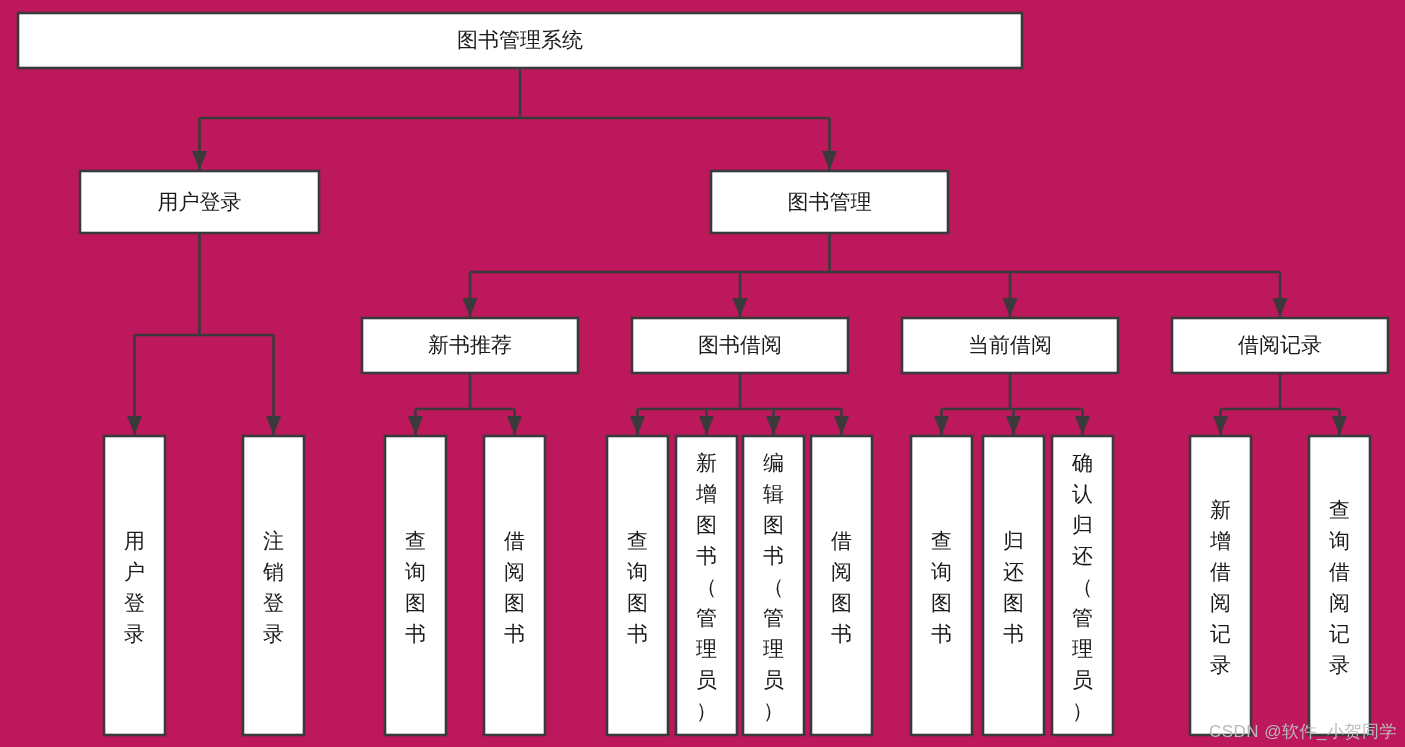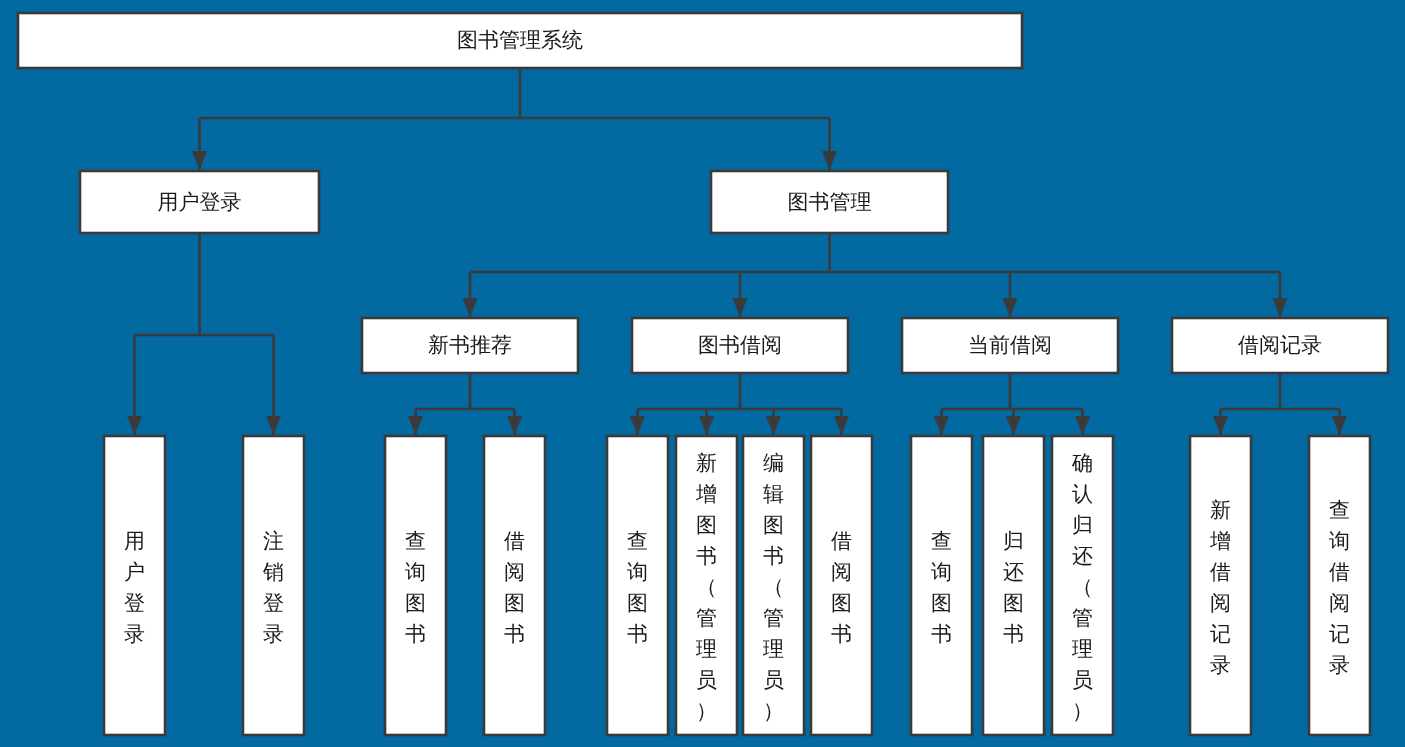--- a/index.html
+++ b/index.html
@@ -8,21 +8,21 @@
     padding: 0;
     background: #ffffff;
   }
   body {
     font-family: "Liberation Sans", "DejaVu Sans", sans-serif;
   }
   #diagram-root {
     position: relative;
     width: 1405px;
     height: 747px;
-    background: #0369a1;
+    background: #be185d;
     overflow: hidden;
   }
   svg.diagram-canvas {
     position: absolute;
     top: 0;
     left: 0;
     width: 1405px;
     height: 747px;
     display: block;
   }
@@ -205,14 +205,15 @@
           <rect x="1190" y="436" width="61" height="299" class="node-box"></rect>
           <text x="1220.5" y="516.5" class="node-label-v"><tspan x="1220.5" dy="0">新</tspan><tspan x="1220.5" dy="31">增</tspan><tspan x="1220.5" dy="31">借</tspan><tspan x="1220.5" dy="31">阅</tspan><tspan x="1220.5" dy="31">记</tspan><tspan x="1220.5" dy="31">录</tspan></text>
         </g>
         <g>
           <rect x="1309" y="436" width="61" height="299" class="node-box"></rect>
           <text x="1339.5" y="516.5" class="node-label-v"><tspan x="1339.5" dy="0">查</tspan><tspan x="1339.5" dy="31">询</tspan><tspan x="1339.5" dy="31">借</tspan><tspan x="1339.5" dy="31">阅</tspan><tspan x="1339.5" dy="31">记</tspan><tspan x="1339.5" dy="31">录</tspan></text>
         </g>
       </g>
   </svg>
 
+  <div class="watermark">CSDN @软件_小贺同学</div>
 
 </div>
 
 </body></html>

